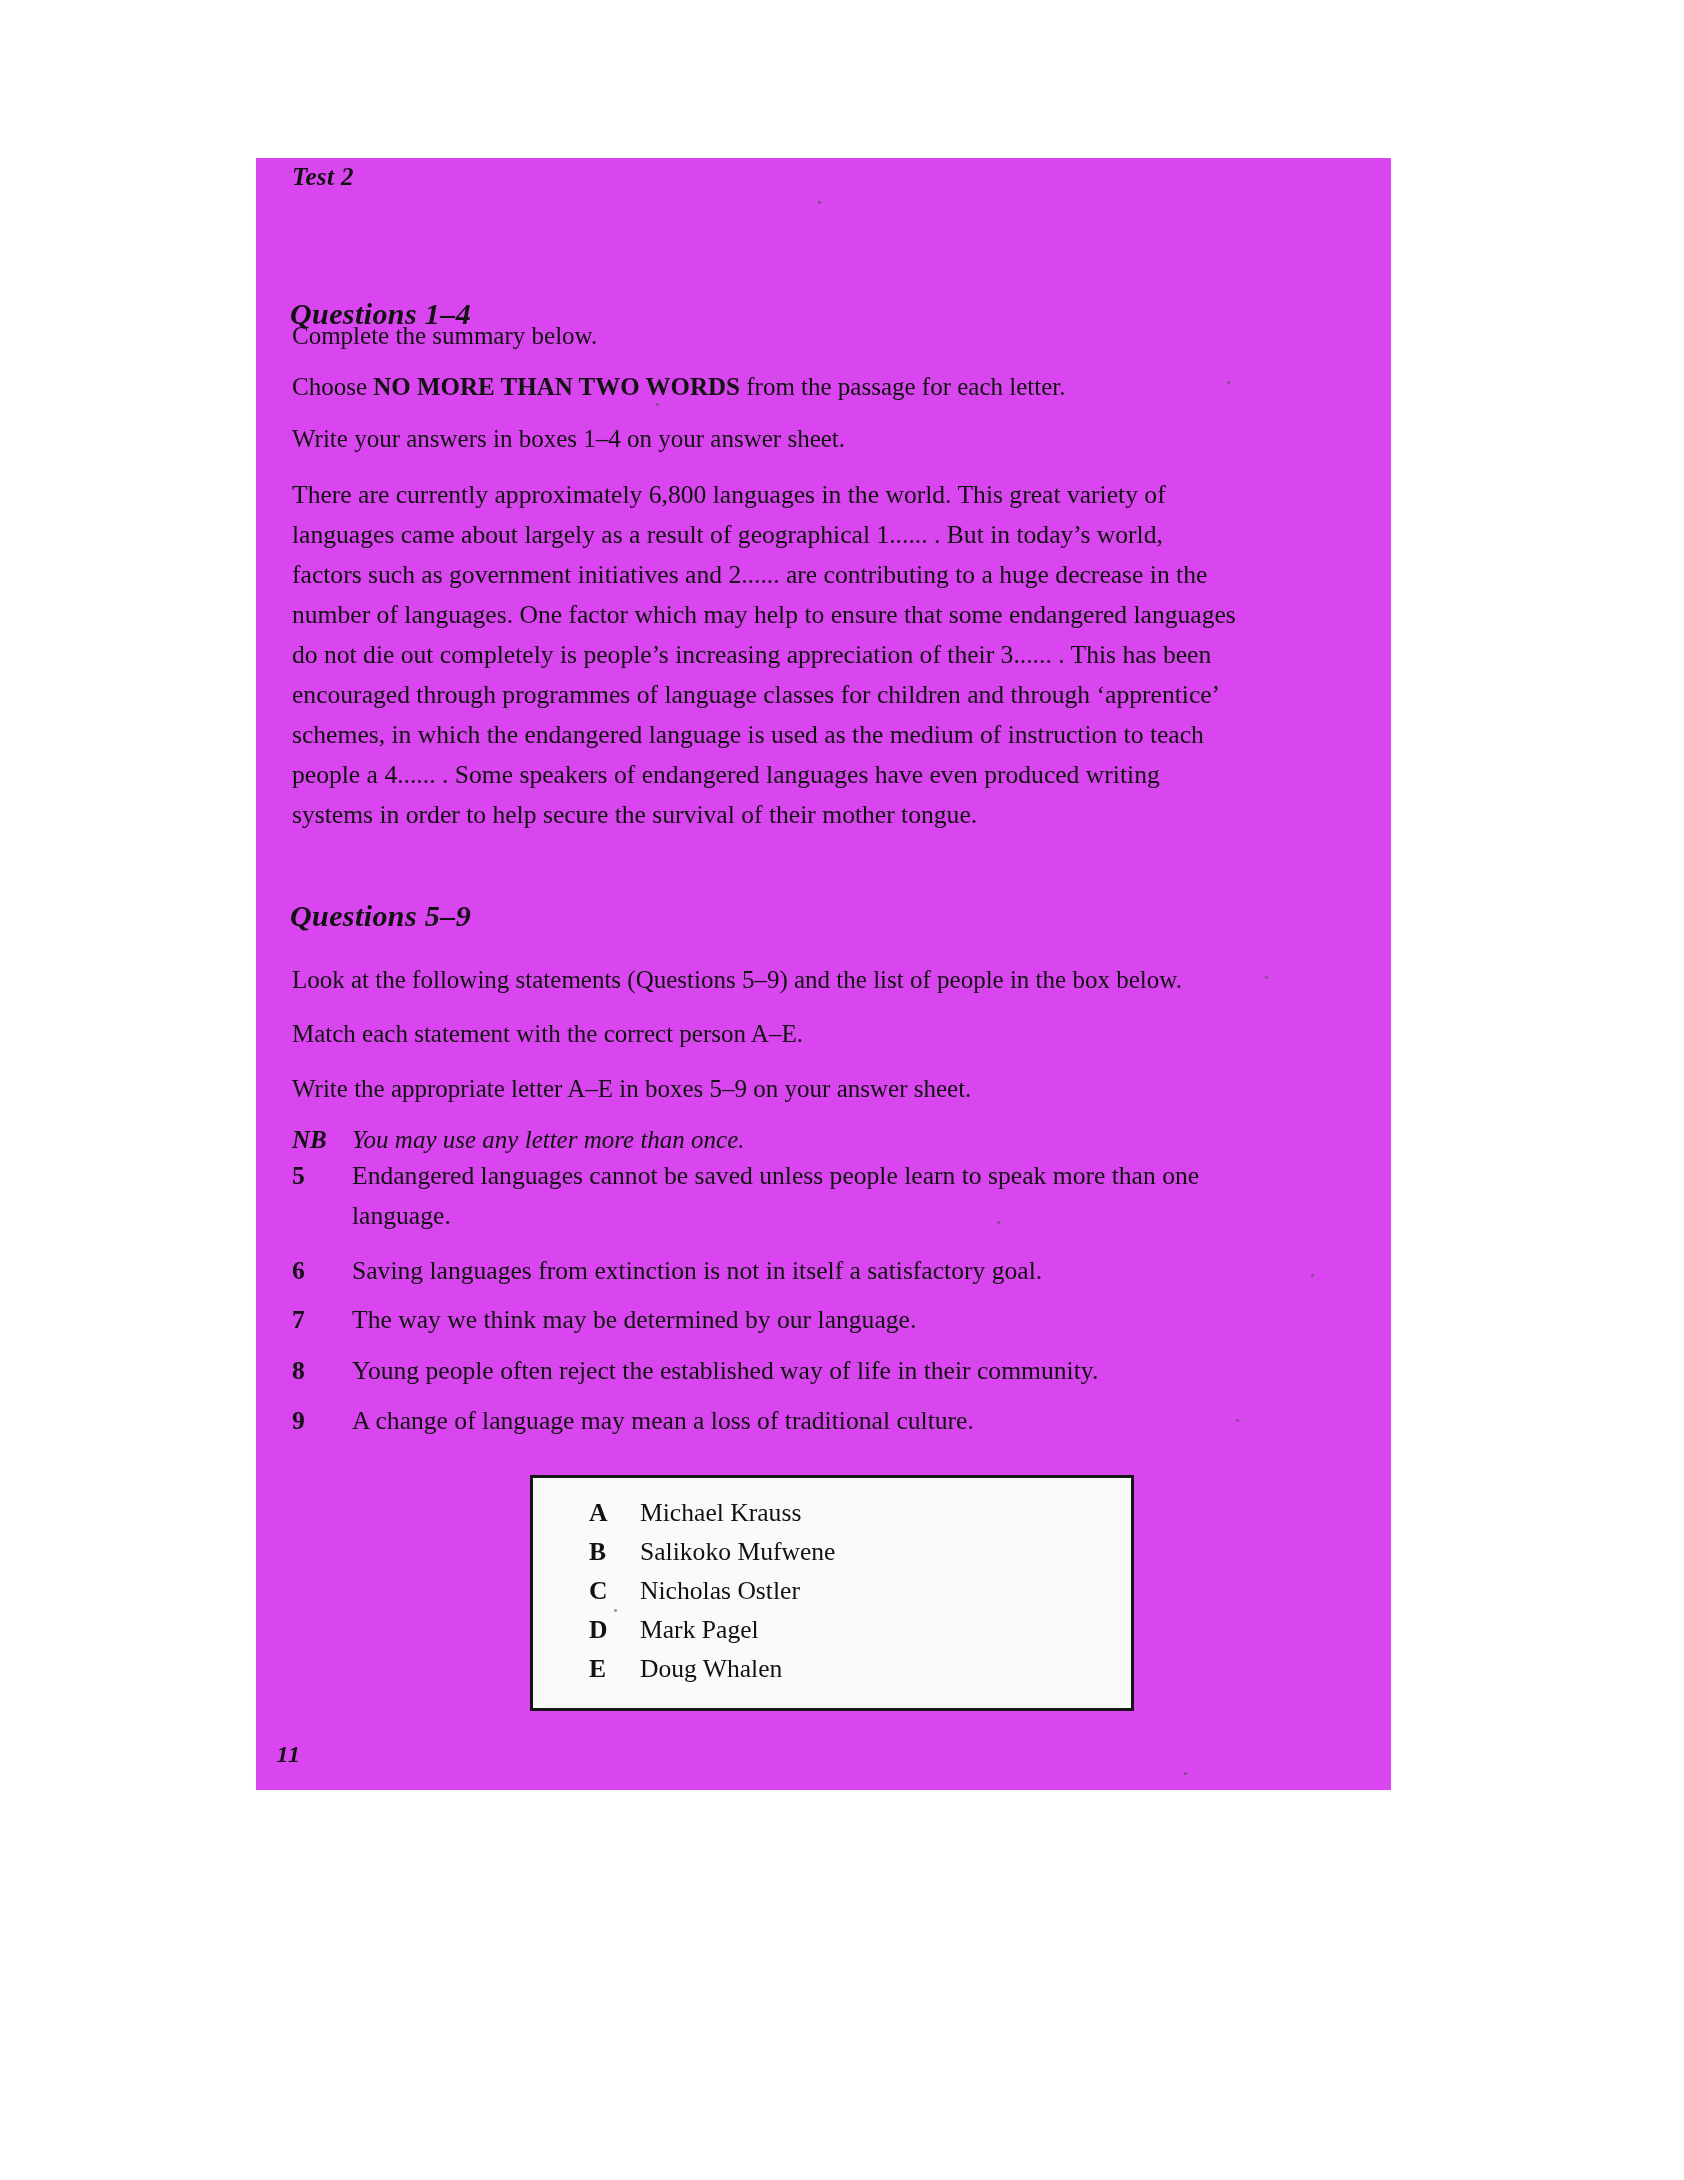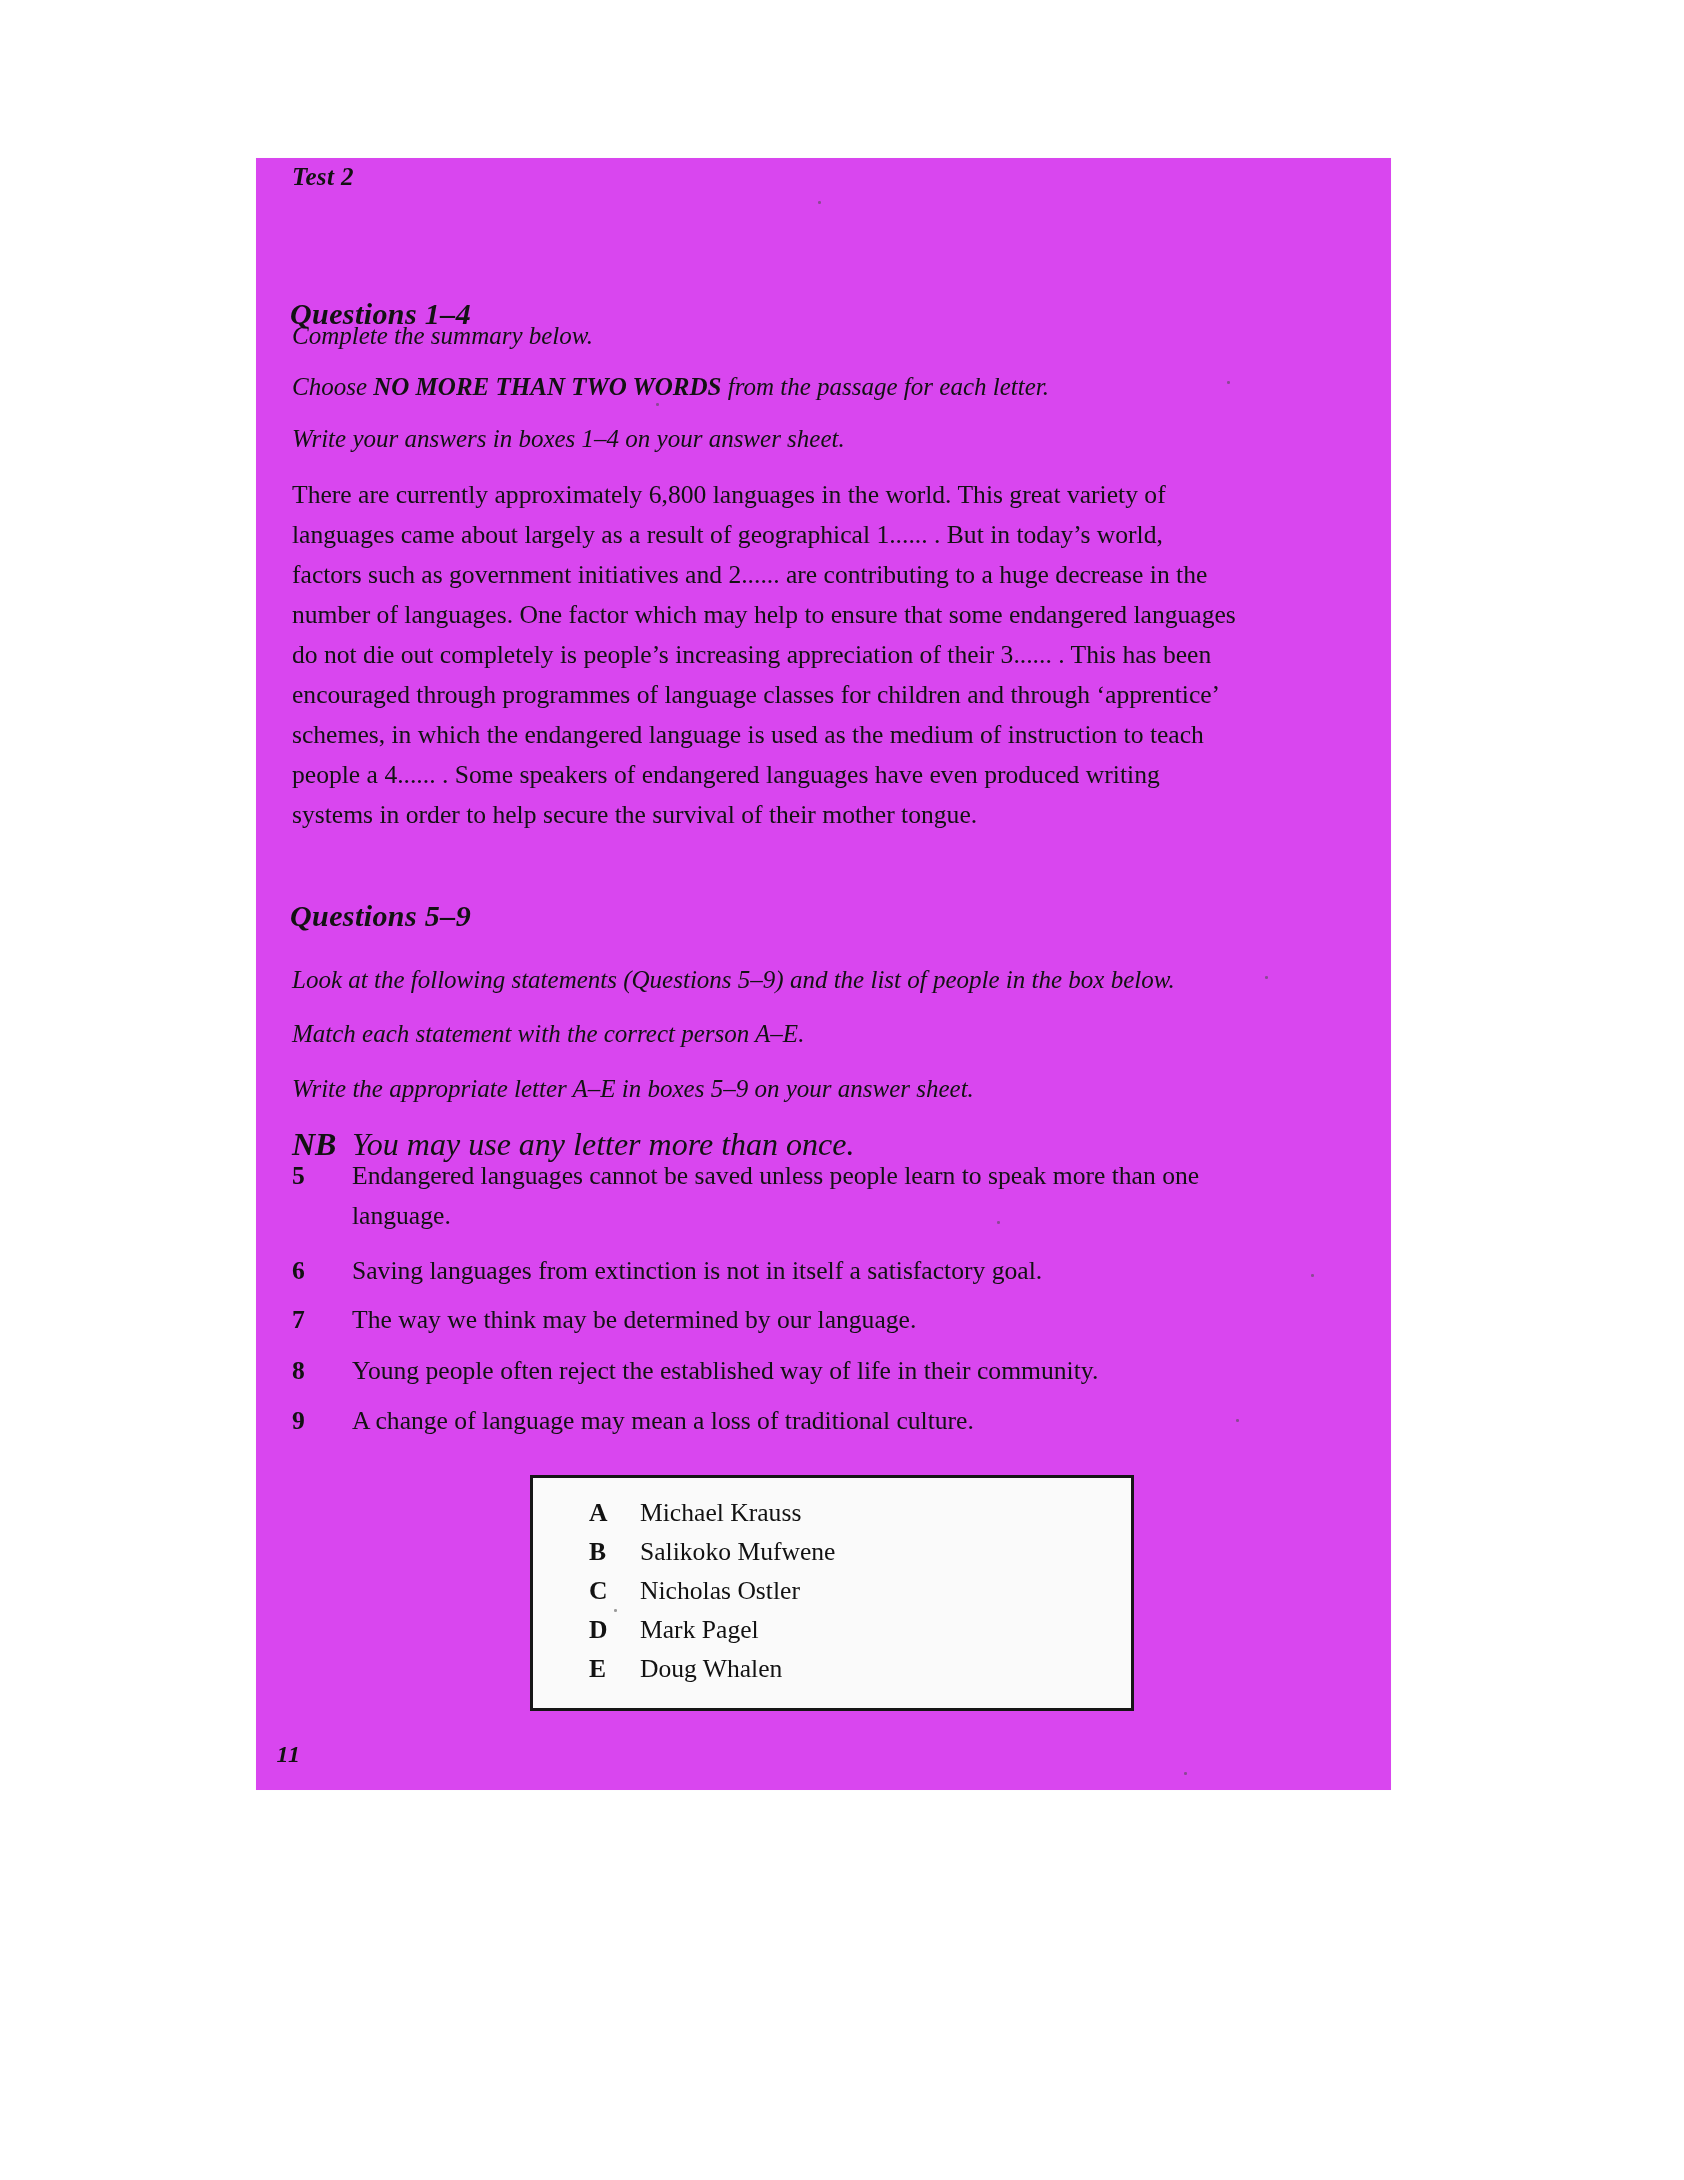--- a/index.html
+++ b/index.html
@@ -36,42 +36,41 @@
     left: 34px;
     font-style: italic;
     font-weight: bold;
     font-size: 30px;
     letter-spacing: 0.4px;
   }
   .title-1 { top: 92px; margin-top: 47px; }
   .title-2 { top: 741px; }
   .instr {
     left: 36px;
-    font-style: italic;
     font-size: 25px;
     white-space: nowrap;
   }
   .i-1 { top: 164px; }
   .i-2 { top: 215px; }
   .i-3 { top: 267px; }
   .s2i-1 { top: 808px; }
   .s2i-2 { top: 862px; }
   .s2i-3 { top: 917px; }
   .b { font-weight: bold; }
   .summary {
     left: 36px; top: 317px;
     width: 1090px;
     font-size: 25.6px;
     line-height: 40px;
     white-space: pre-line;
   }
   .nb-row {
     left: 36px; top: 968px;
     display: flex;
-    font-size: 32px;
+    font-size: 25px;
   }
   .nb-label {
     font-style: italic;
     font-weight: bold;
     width: 60px;
     flex: 0 0 60px;
   }
   .nb-text { font-style: italic; }
   .question-row {
     left: 36px;

